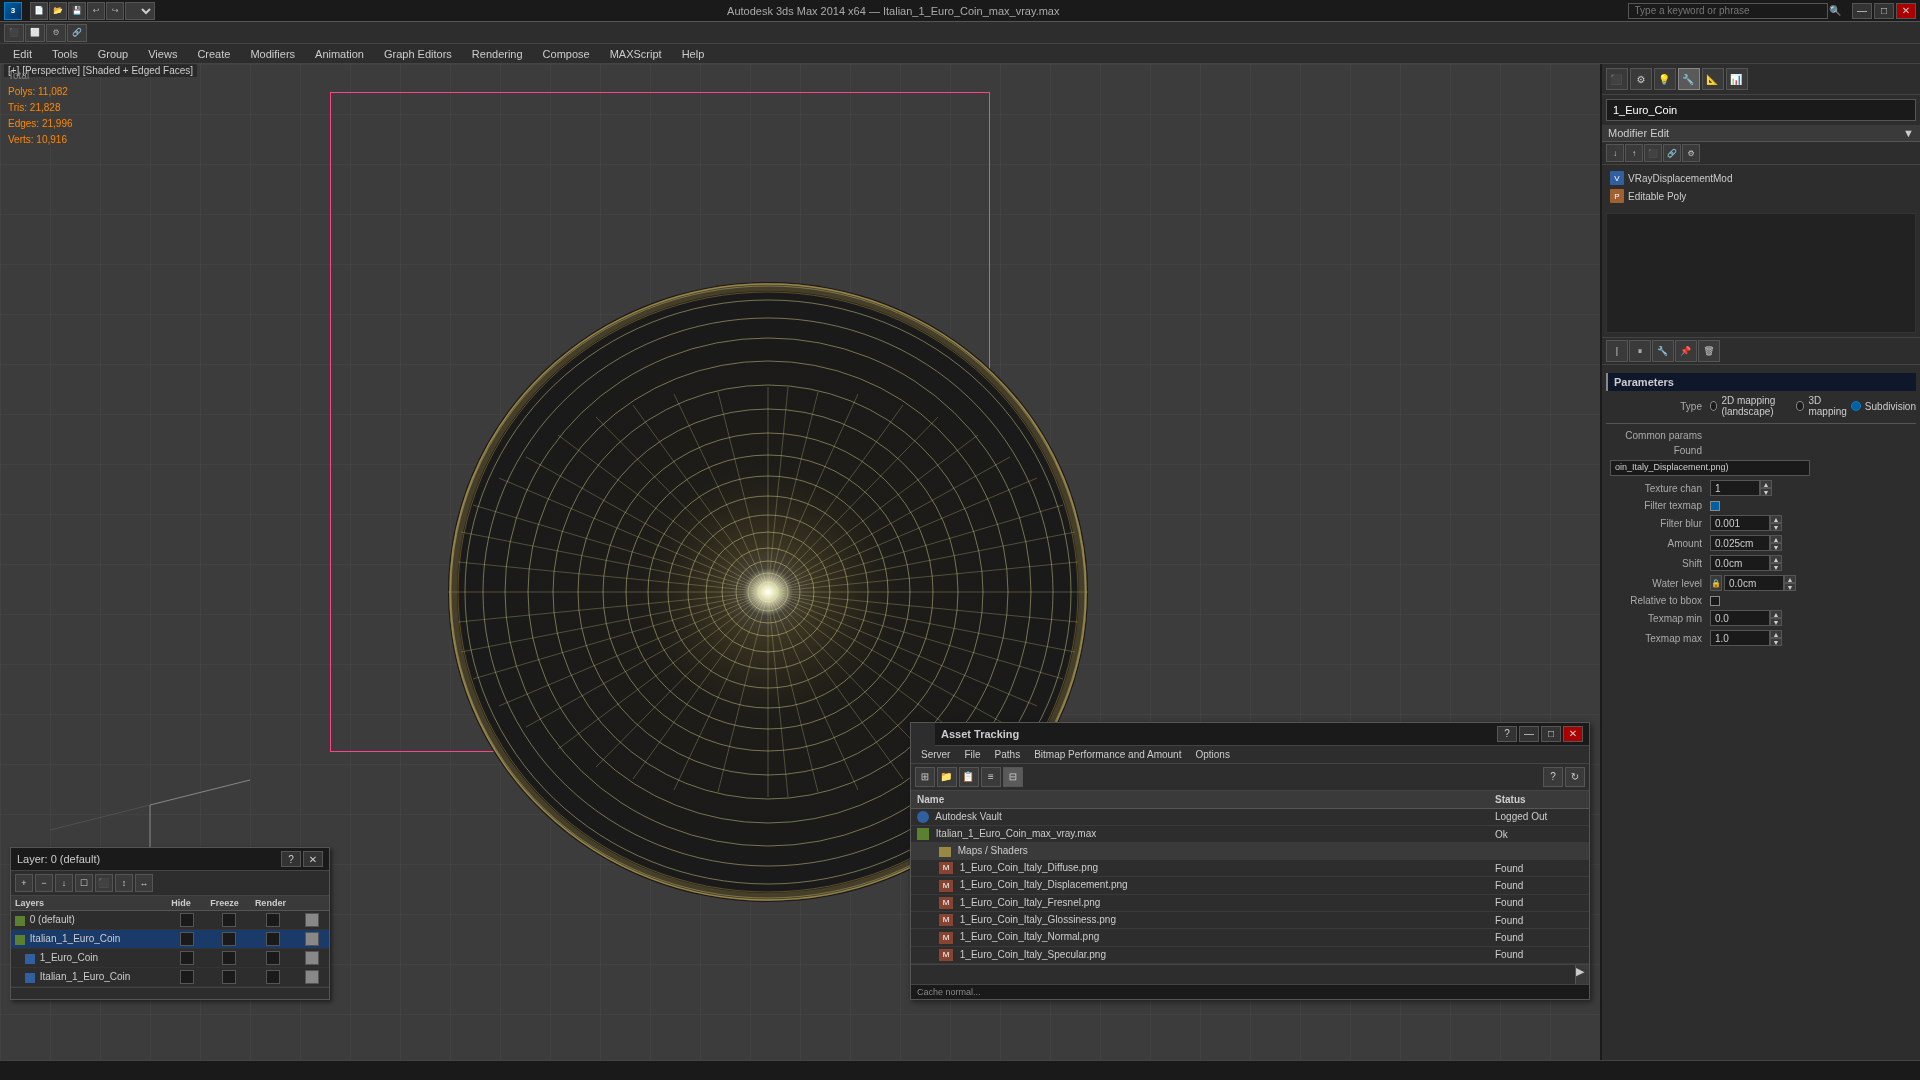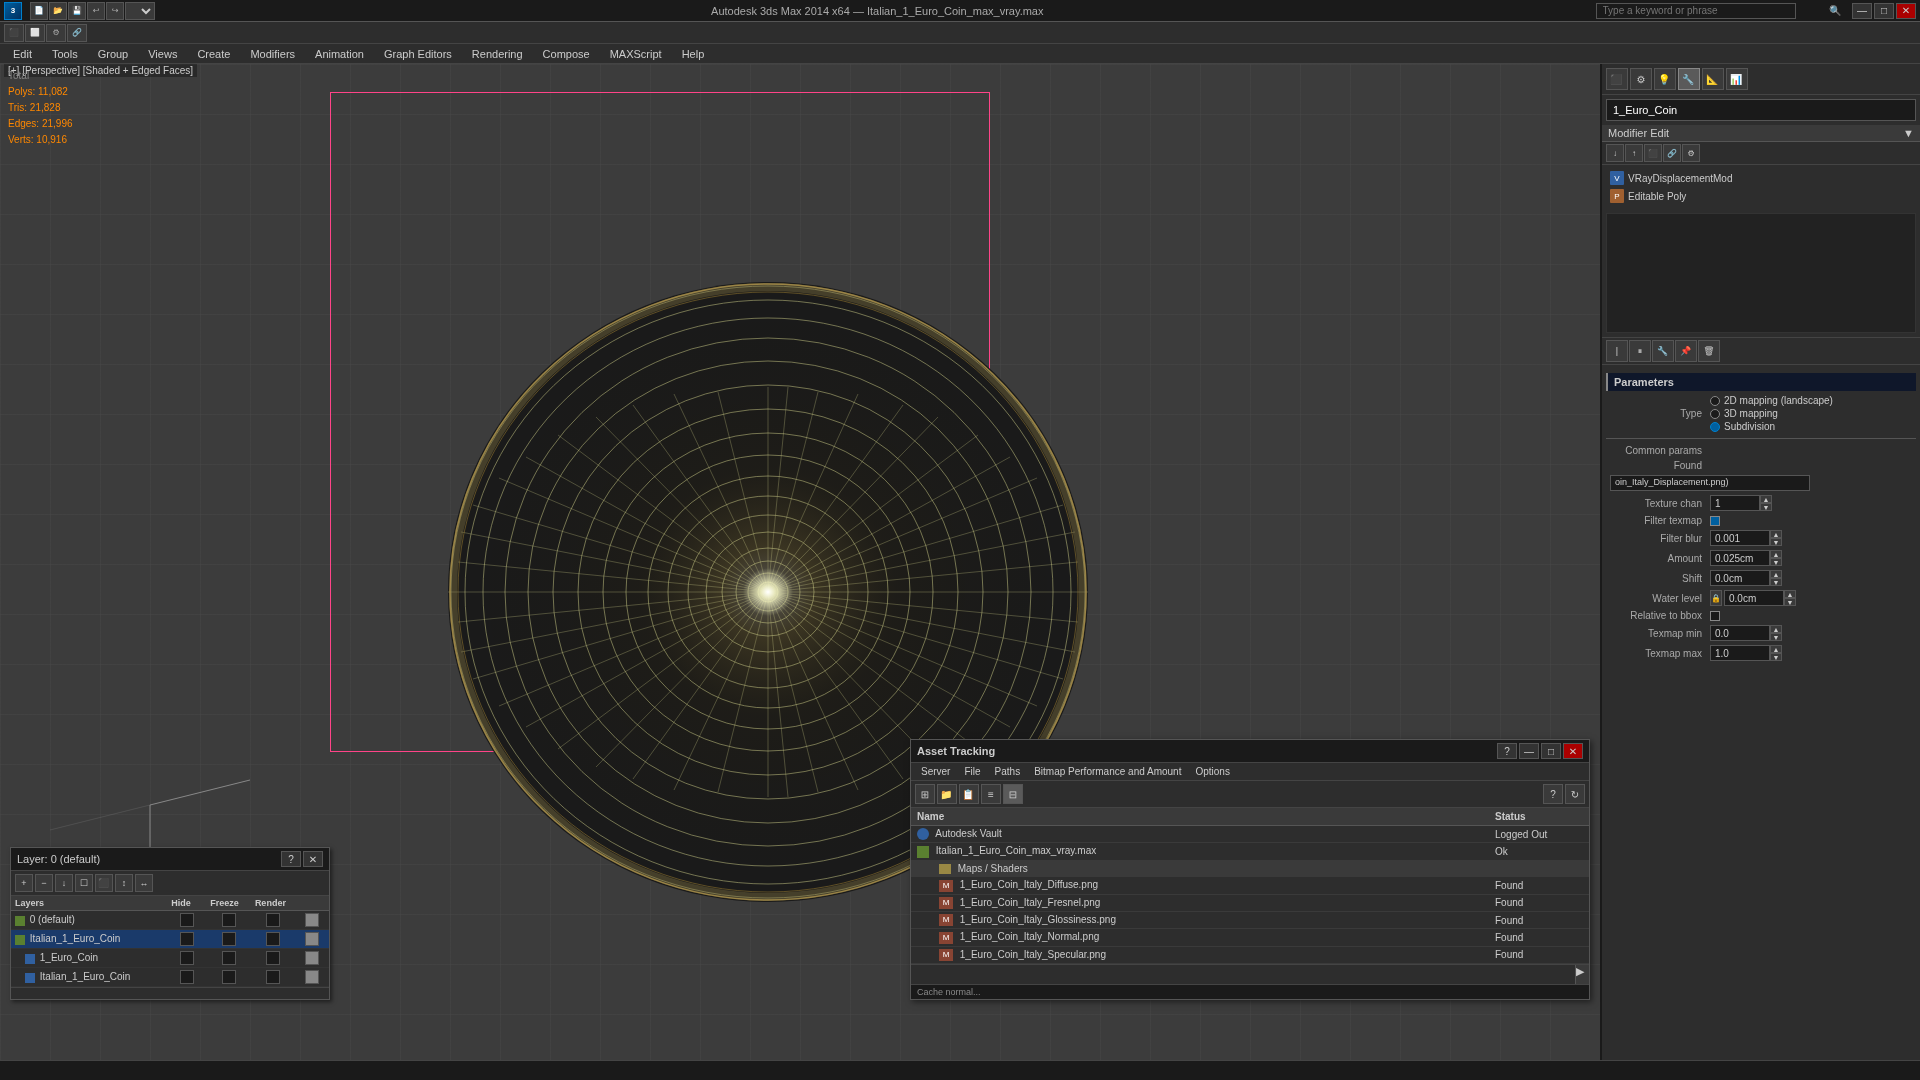--- a/index.html
+++ b/index.html
@@ -122,21 +122,20 @@
       border: 1px solid transparent;
     }
 
     
     #search-bar {
       position: absolute;
       top: 7px;
       right: 100px;
       display: flex;
       align-items: center;
-      gap: 32px;
     }
     #search-input {
       background: #1a1a1a;
       border: 1px solid #555;
       color: #888;
       font-size: 10px;
       padding: 2px 6px;
       width: 200px;
       height: 16px;
     }
@@ -300,21 +299,21 @@
     }
     .param-label {
       color: #aaa;
       min-width: 100px;
       text-align: right;
       padding-right: 4px;
       font-size: 10px;
     }
     .radio-group {
       display: flex;
-      flex-direction: column;
+      flex-direction: row;
       gap: 2px;
     }
     .radio-item {
       display: flex;
       align-items: center;
       gap: 4px;
       font-size: 10px;
       color: #ccc;
     }
     .radio-dot {
@@ -361,20 +360,21 @@
       border: 1px solid #555;
       box-shadow: 2px 2px 6px rgba(0,0,0,0.5);
     }
     #asset-title-bar {
       background: #1a1a1a;
       display: flex;
       align-items: center;
       justify-content: space-between;
       padding: 3px 6px;
       border-bottom: 1px solid #444;
+      margin-left: 24px;
     }
     #asset-title-bar-title {
       color: #ccc;
       font-size: 11px;
       font-weight: bold;
     }
     #asset-win-btns {
       display: flex;
       gap: 2px;
     }
@@ -988,20 +988,27 @@
       <tr>
         <td style="padding-left:28px;">
           <span style="display:inline-block;width:14px;height:12px;background:#884433;margin-right:4px;vertical-align:middle;font-size:8px;color:#fff;text-align:center;line-height:12px;">M</span>
           <span>1_Euro_Coin_Italy_Diffuse.png</span>
         </td>
         <td class="status-found">Found</td>
       </tr>
       <tr>
         <td style="padding-left:28px;">
           <span style="display:inline-block;width:14px;height:12px;background:#884433;margin-right:4px;vertical-align:middle;font-size:8px;color:#fff;text-align:center;line-height:12px;">M</span>
+          <span>1_Euro_Coin_Italy_Displacement.png</span>
+        </td>
+        <td class="status-found">Found</td>
+      </tr>
+      <tr>
+        <td style="padding-left:28px;">
+          <span style="display:inline-block;width:14px;height:12px;background:#884433;margin-right:4px;vertical-align:middle;font-size:8px;color:#fff;text-align:center;line-height:12px;">M</span>
           <span>1_Euro_Coin_Italy_Fresnel.png</span>
         </td>
         <td class="status-found">Found</td>
       </tr>
       <tr>
         <td style="padding-left:28px;">
           <span style="display:inline-block;width:14px;height:12px;background:#884433;margin-right:4px;vertical-align:middle;font-size:8px;color:#fff;text-align:center;line-height:12px;">M</span>
           <span>1_Euro_Coin_Italy_Glossiness.png</span>
         </td>
         <td class="status-found">Found</td>

